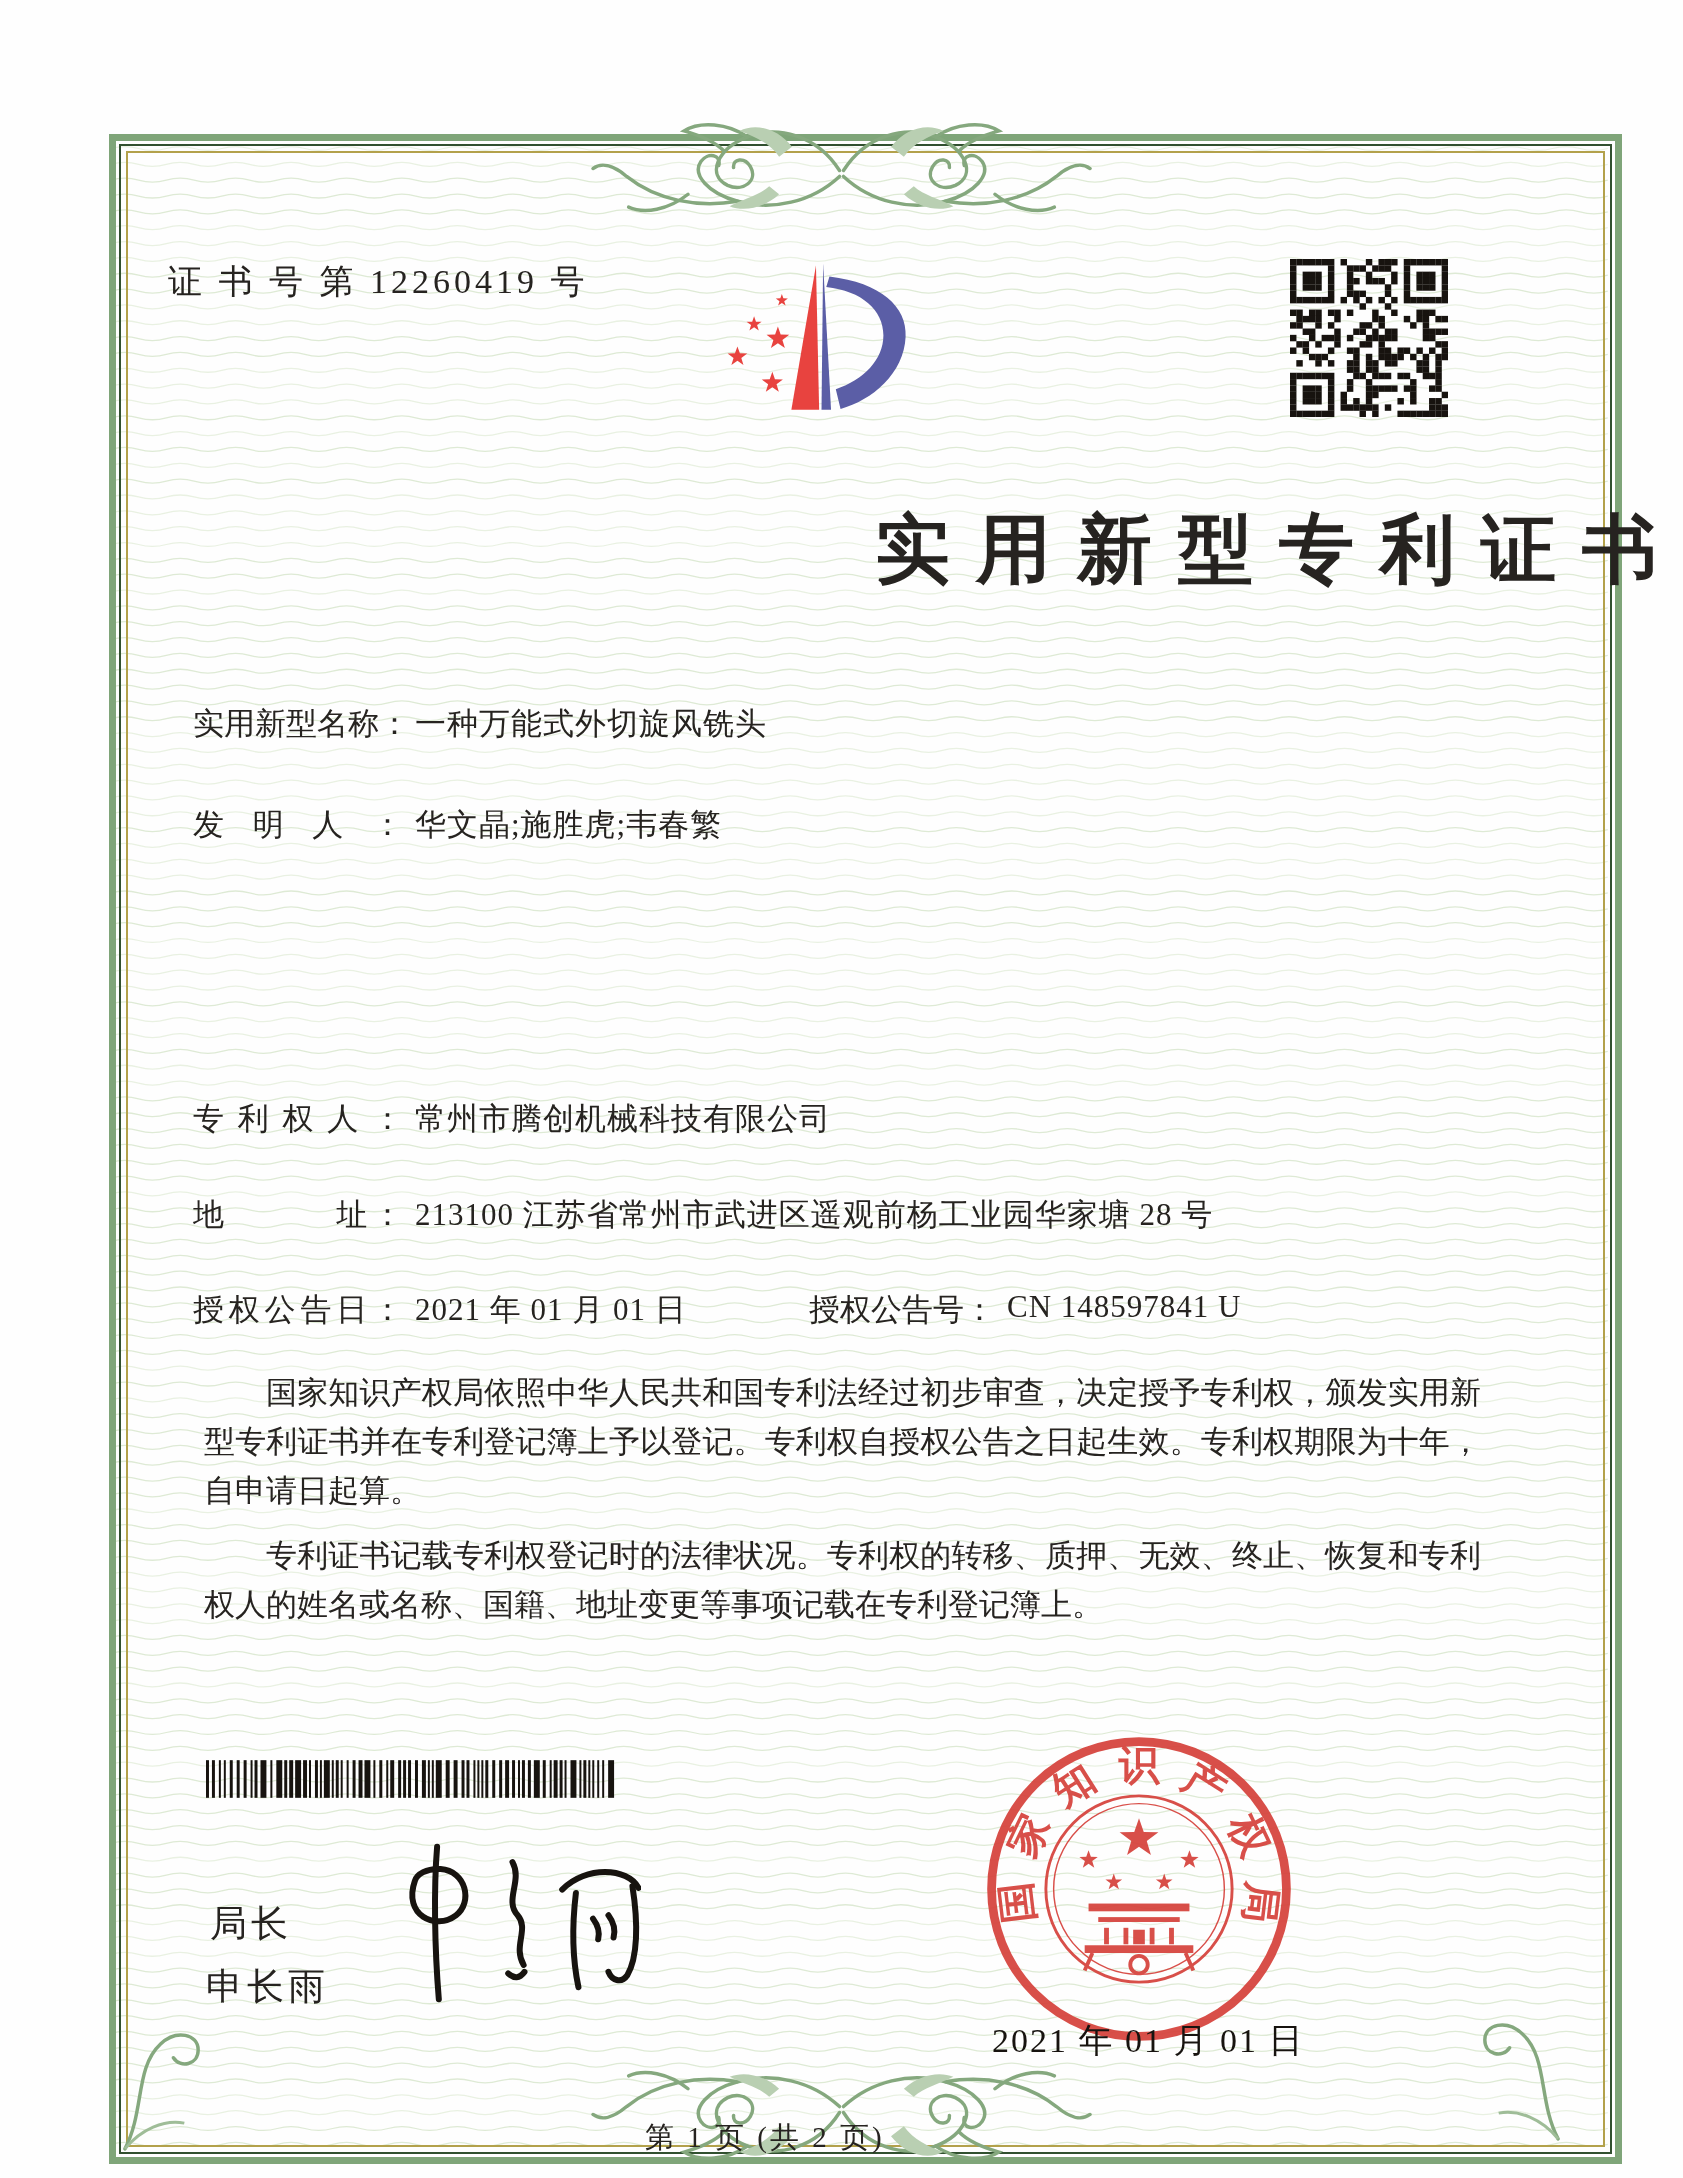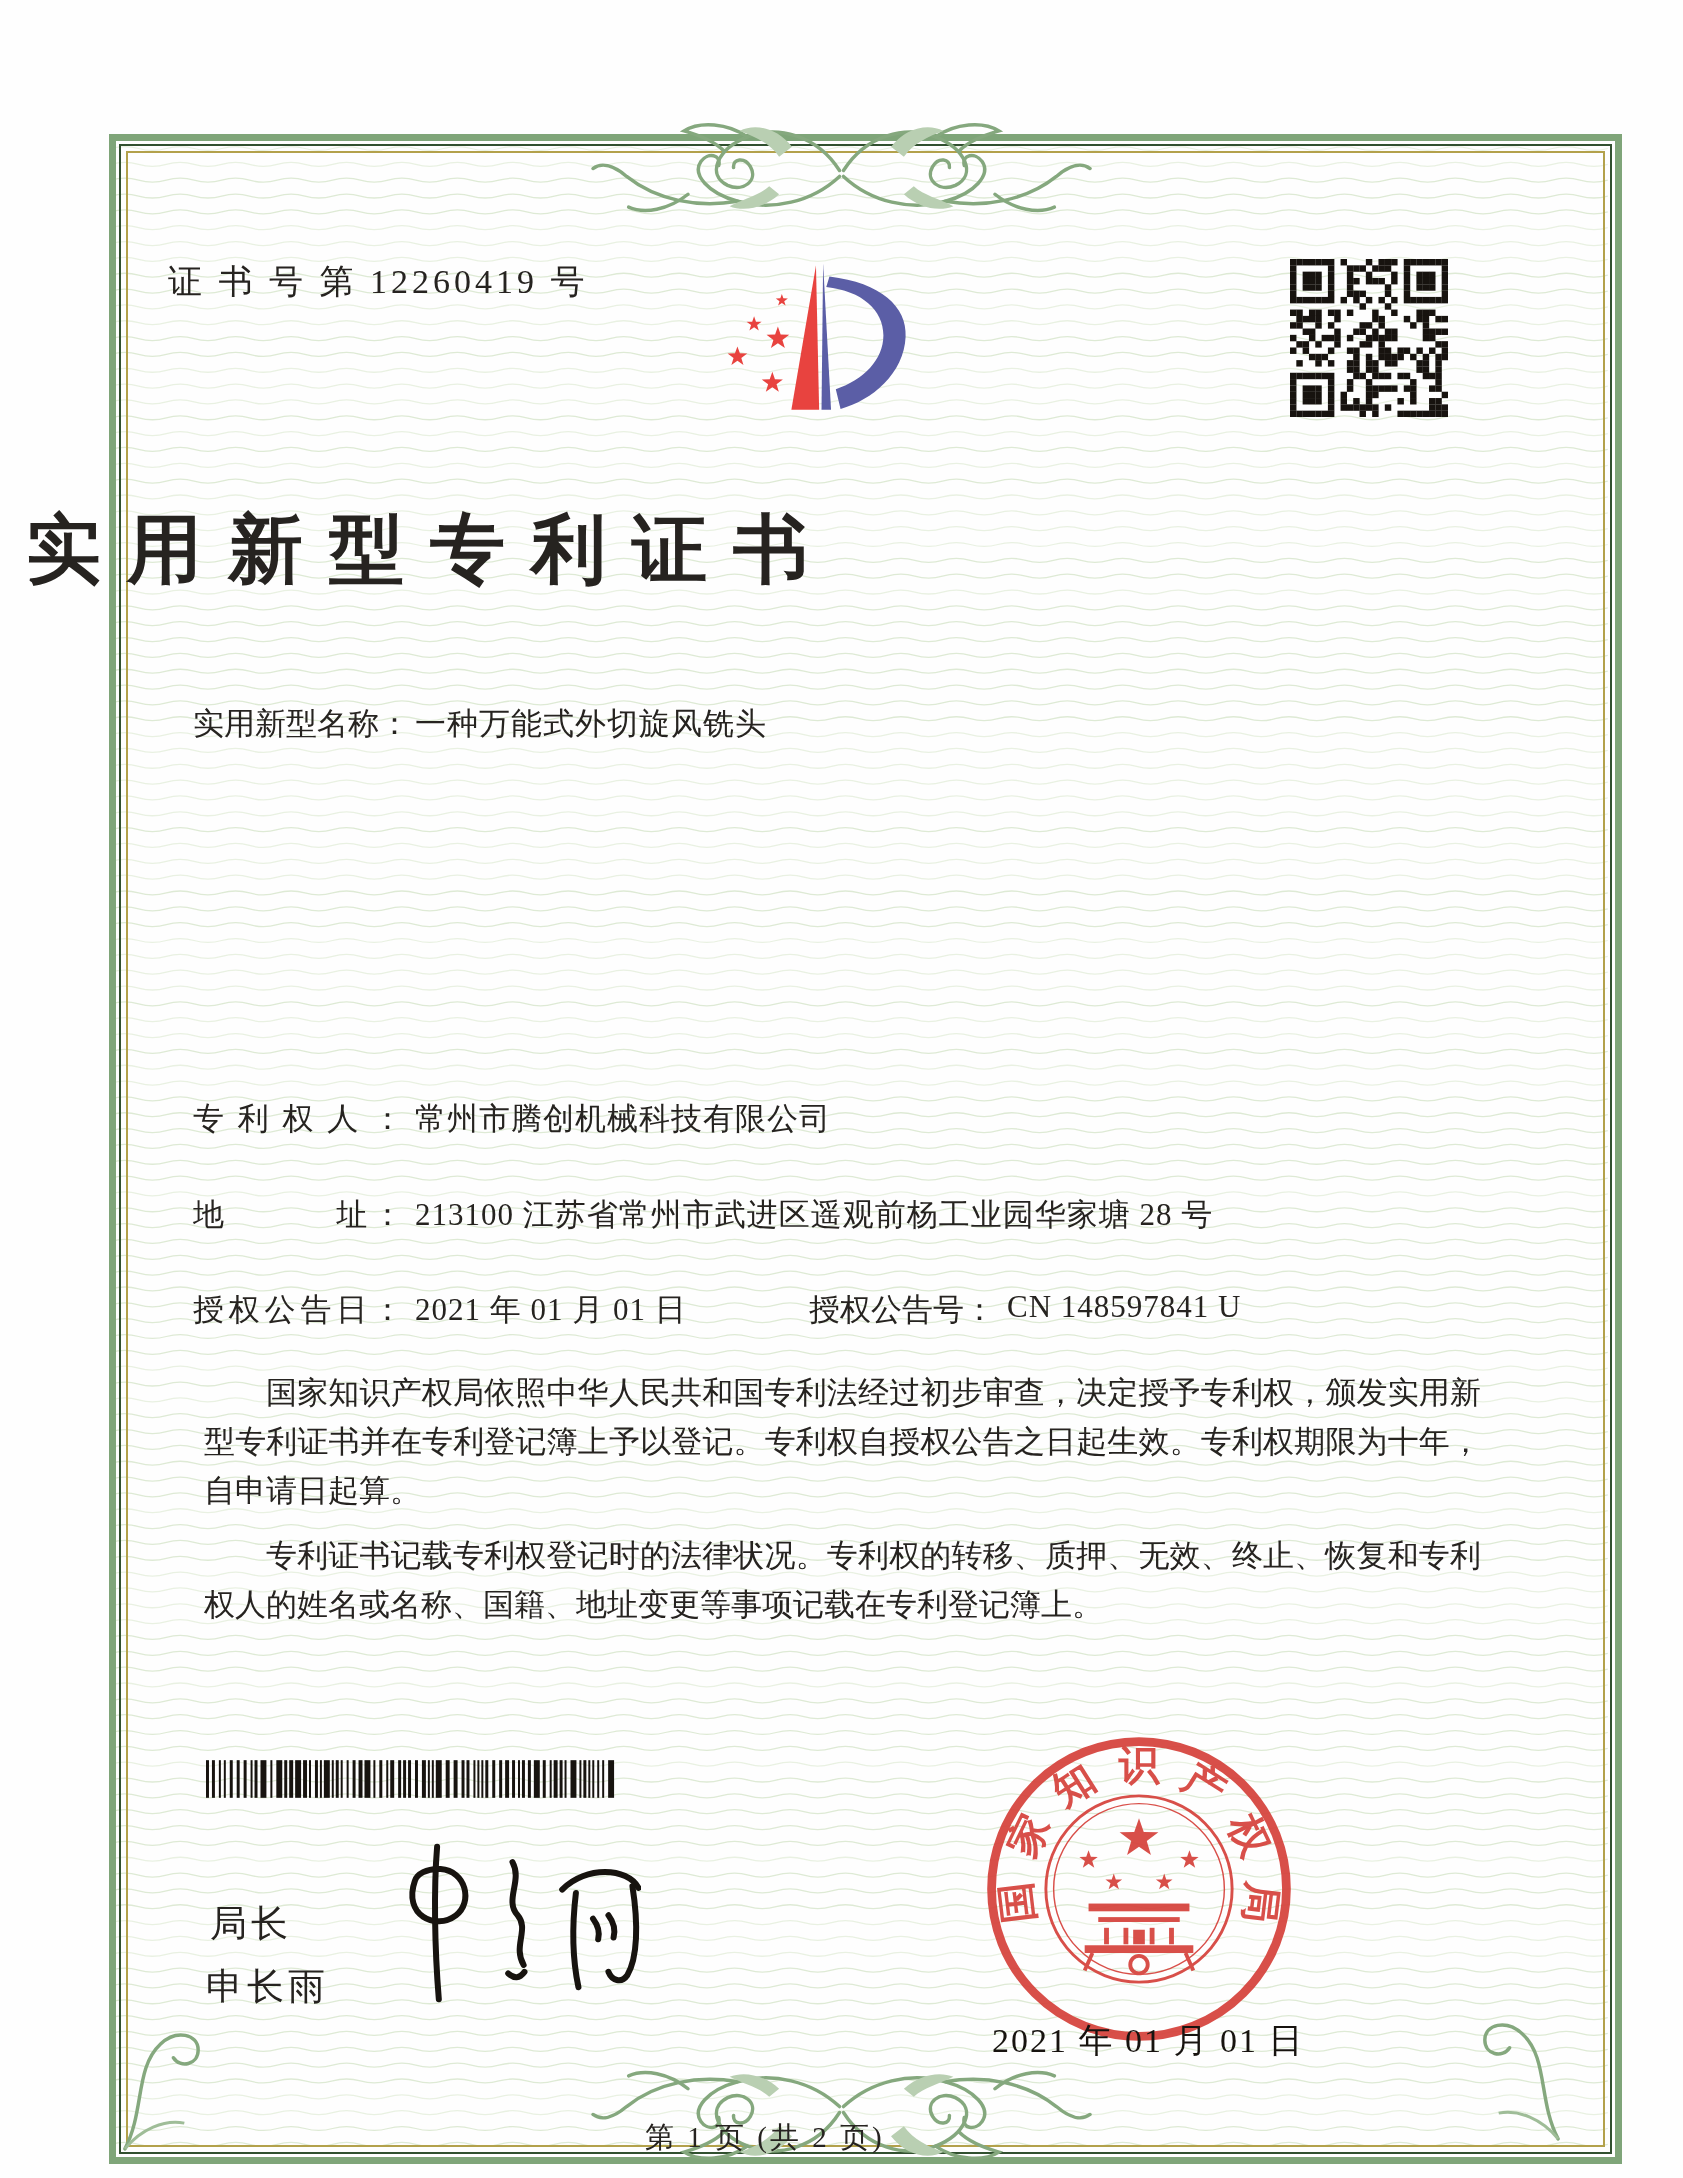--- a/index.html
+++ b/index.html
@@ -12,21 +12,21 @@
   
   #frame-outer{position:absolute; left:109px; top:134px; right:109px; bottom:14px;
     border:7px solid #7fa579; z-index:1; pointer-events:none;}
   #frame-mid{position:absolute; inset:3px; border:2px solid #31502f;}
   #frame-gold{position:absolute; inset:5px; border:2px solid #b3a14b;}
   #waves{position:absolute; left:0; top:0; z-index:0;}
   .orn{position:absolute; z-index:2; pointer-events:none;}
   
   .abs{position:absolute; z-index:3; white-space:nowrap;}
   #cert-no{left:168px; top:259px; font-size:34px; letter-spacing:4px;}
-  #title{left:0; top:500px; width:1683px; text-align:left; font-size:75px;
+  #title{left:0; top:500px; width:1683px; text-align:right; font-size:75px;
     font-weight:bold; letter-spacing:26px; text-indent:26px;}
   .frow{left:193px; font-size:31px;}
   .flabel{display:inline-block; width:210px; text-align:justify; text-align-last:justify;
     vertical-align:top;}
   .fvalue{margin-left:12px; letter-spacing:1px;}
   .glabel2{position:absolute; left:616px; top:0;}
   .gvalue2{position:absolute; left:814px; top:0; letter-spacing:1px;}
   #row-grant{width:1307px;font-family:Liberation Serif, serif;}
   #paras{position:absolute; left:188px; top:1352px; width:1309px; z-index:3;}
   #paras p{margin:16px; font-size:31px; line-height:49px; text-align:justify;
@@ -526,20 +526,23 @@
       <rect x="4" y="24" width="1.02" height="1.02" fill="#17130f"></rect>
       <rect x="5" y="24" width="1.02" height="1.02" fill="#17130f"></rect>
       <rect x="6" y="24" width="1.02" height="1.02" fill="#17130f"></rect>
     </svg>
 
   <div class="abs" id="title">实用新型专利证书</div>
 
   <div class="abs frow" style="top:703px">
     <span class="flabel">实用新型名称：</span><span class="fvalue">一种万能式外切旋风铣头</span>
   </div>
+  <div class="abs frow" style="top:804px">
+    <span class="flabel">发明人：</span><span class="fvalue">华文晶;施胜虎;韦春繁</span>
+  </div>
   <div class="abs frow" style="top:1098px">
     <span class="flabel">专利权人：</span><span class="fvalue">常州市腾创机械科技有限公司</span>
   </div>
   <div class="abs frow" style="top:1194px">
     <span class="flabel">地　　　址：</span><span class="fvalue">213100 江苏省常州市武进区遥观前杨工业园华家塘 28 号</span>
   </div>
   <div class="abs frow" id="row-grant" style="top:1289px">
     <span class="flabel">授权公告日：</span><span class="fvalue">2021 年 01 月 01 日</span>
     <span class="glabel2">授权公告号：</span>
     <span class="gvalue2">CN 148597841 U</span>

